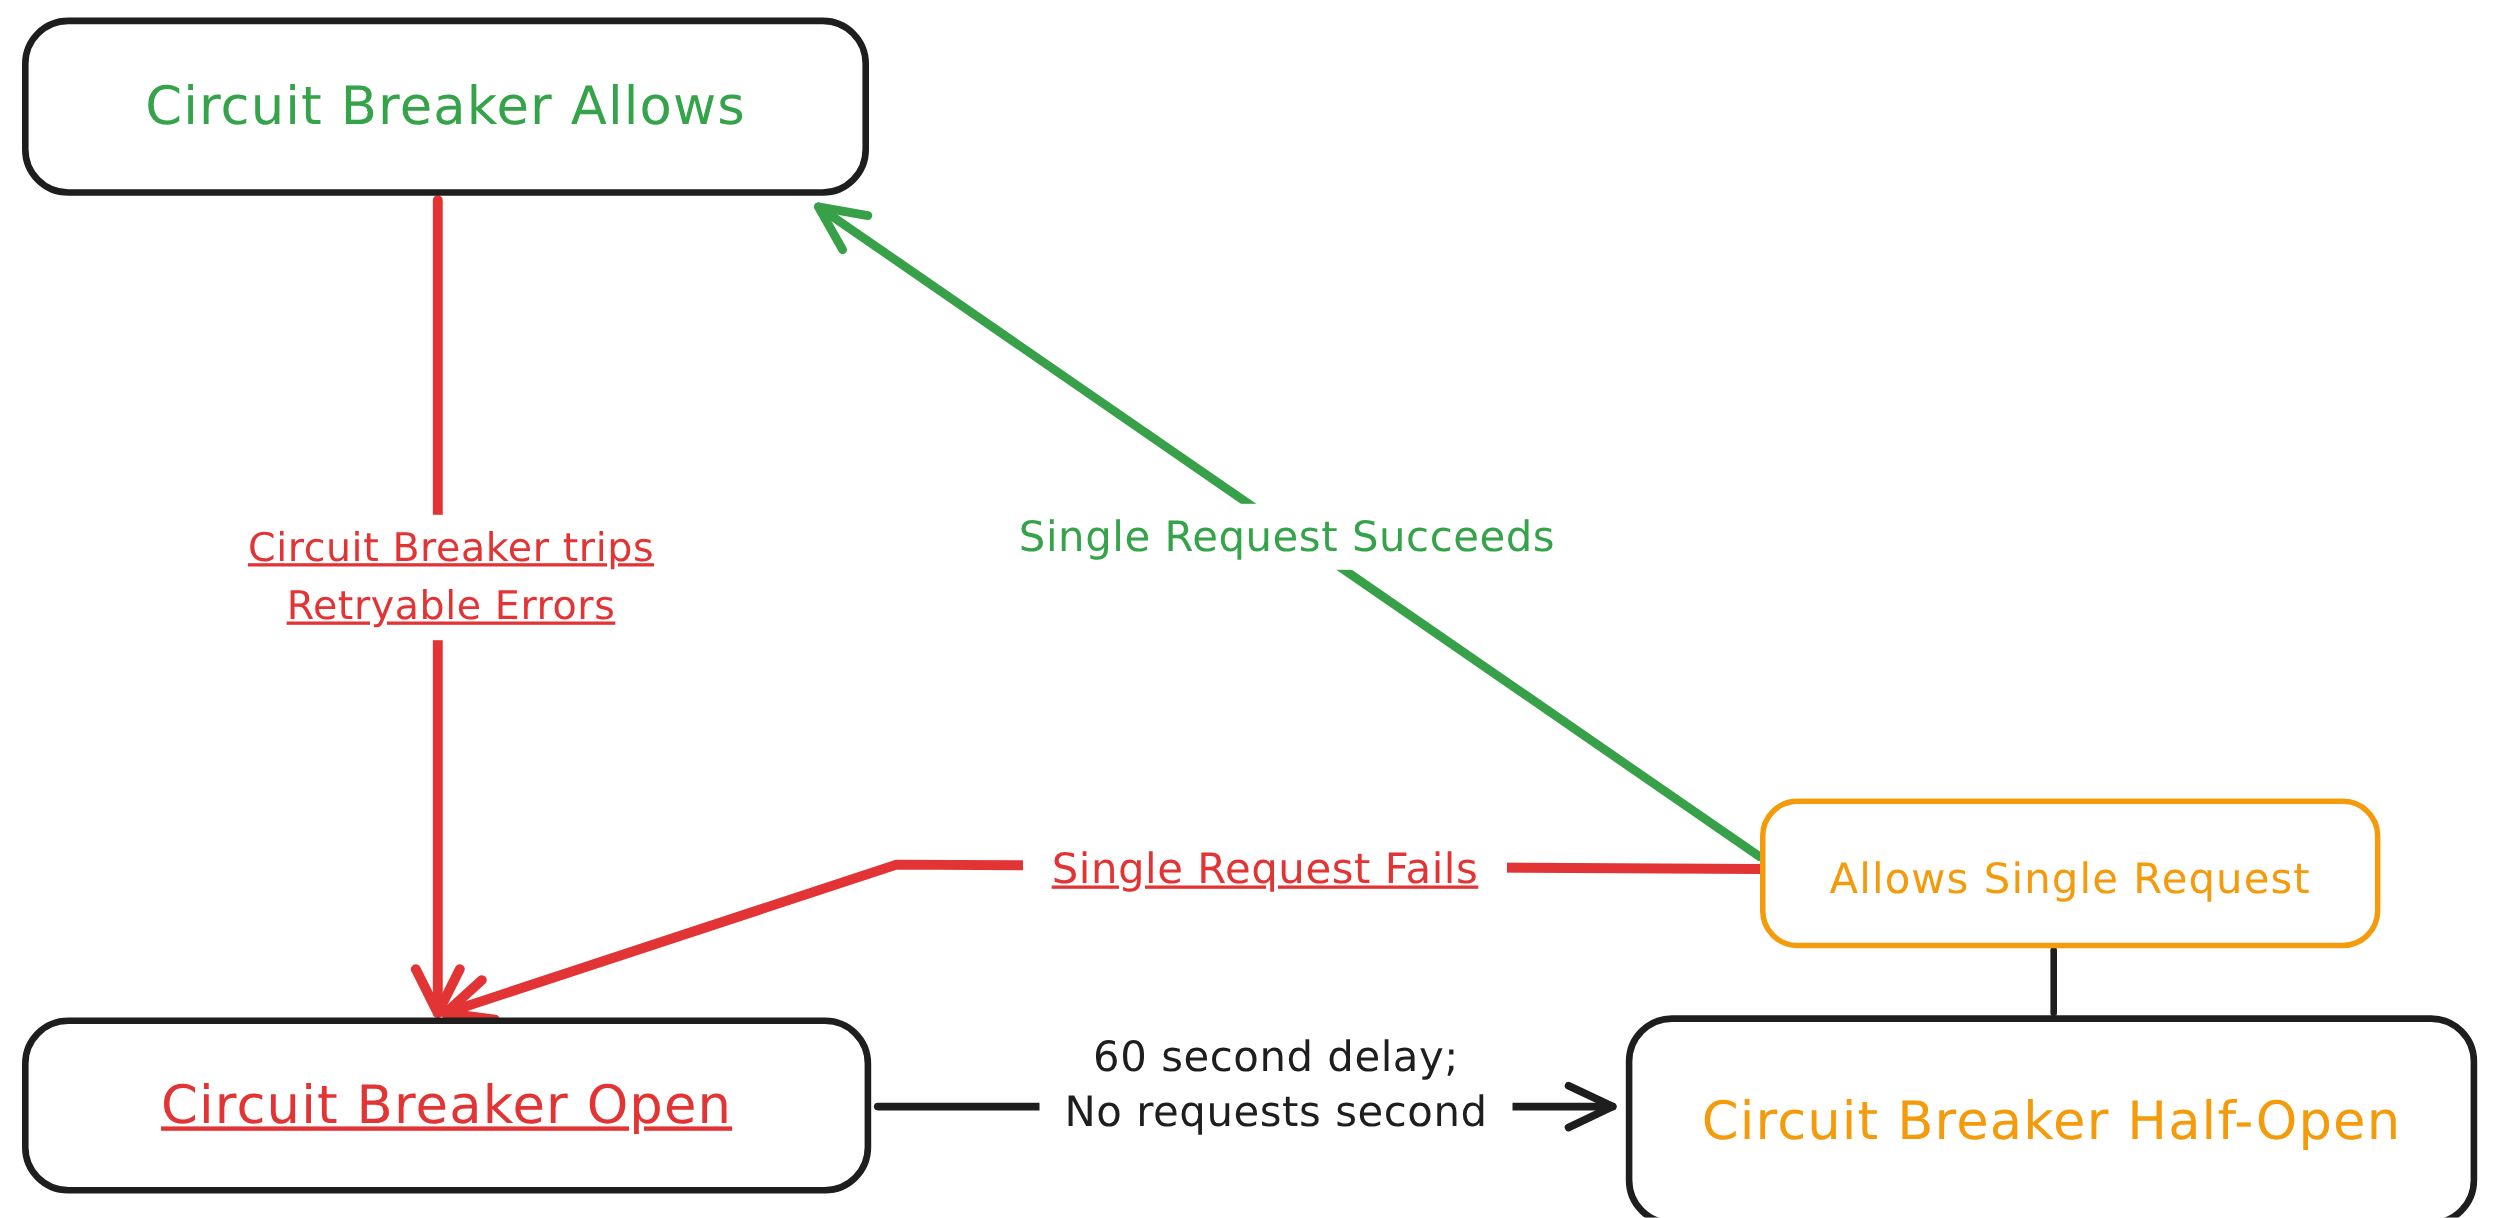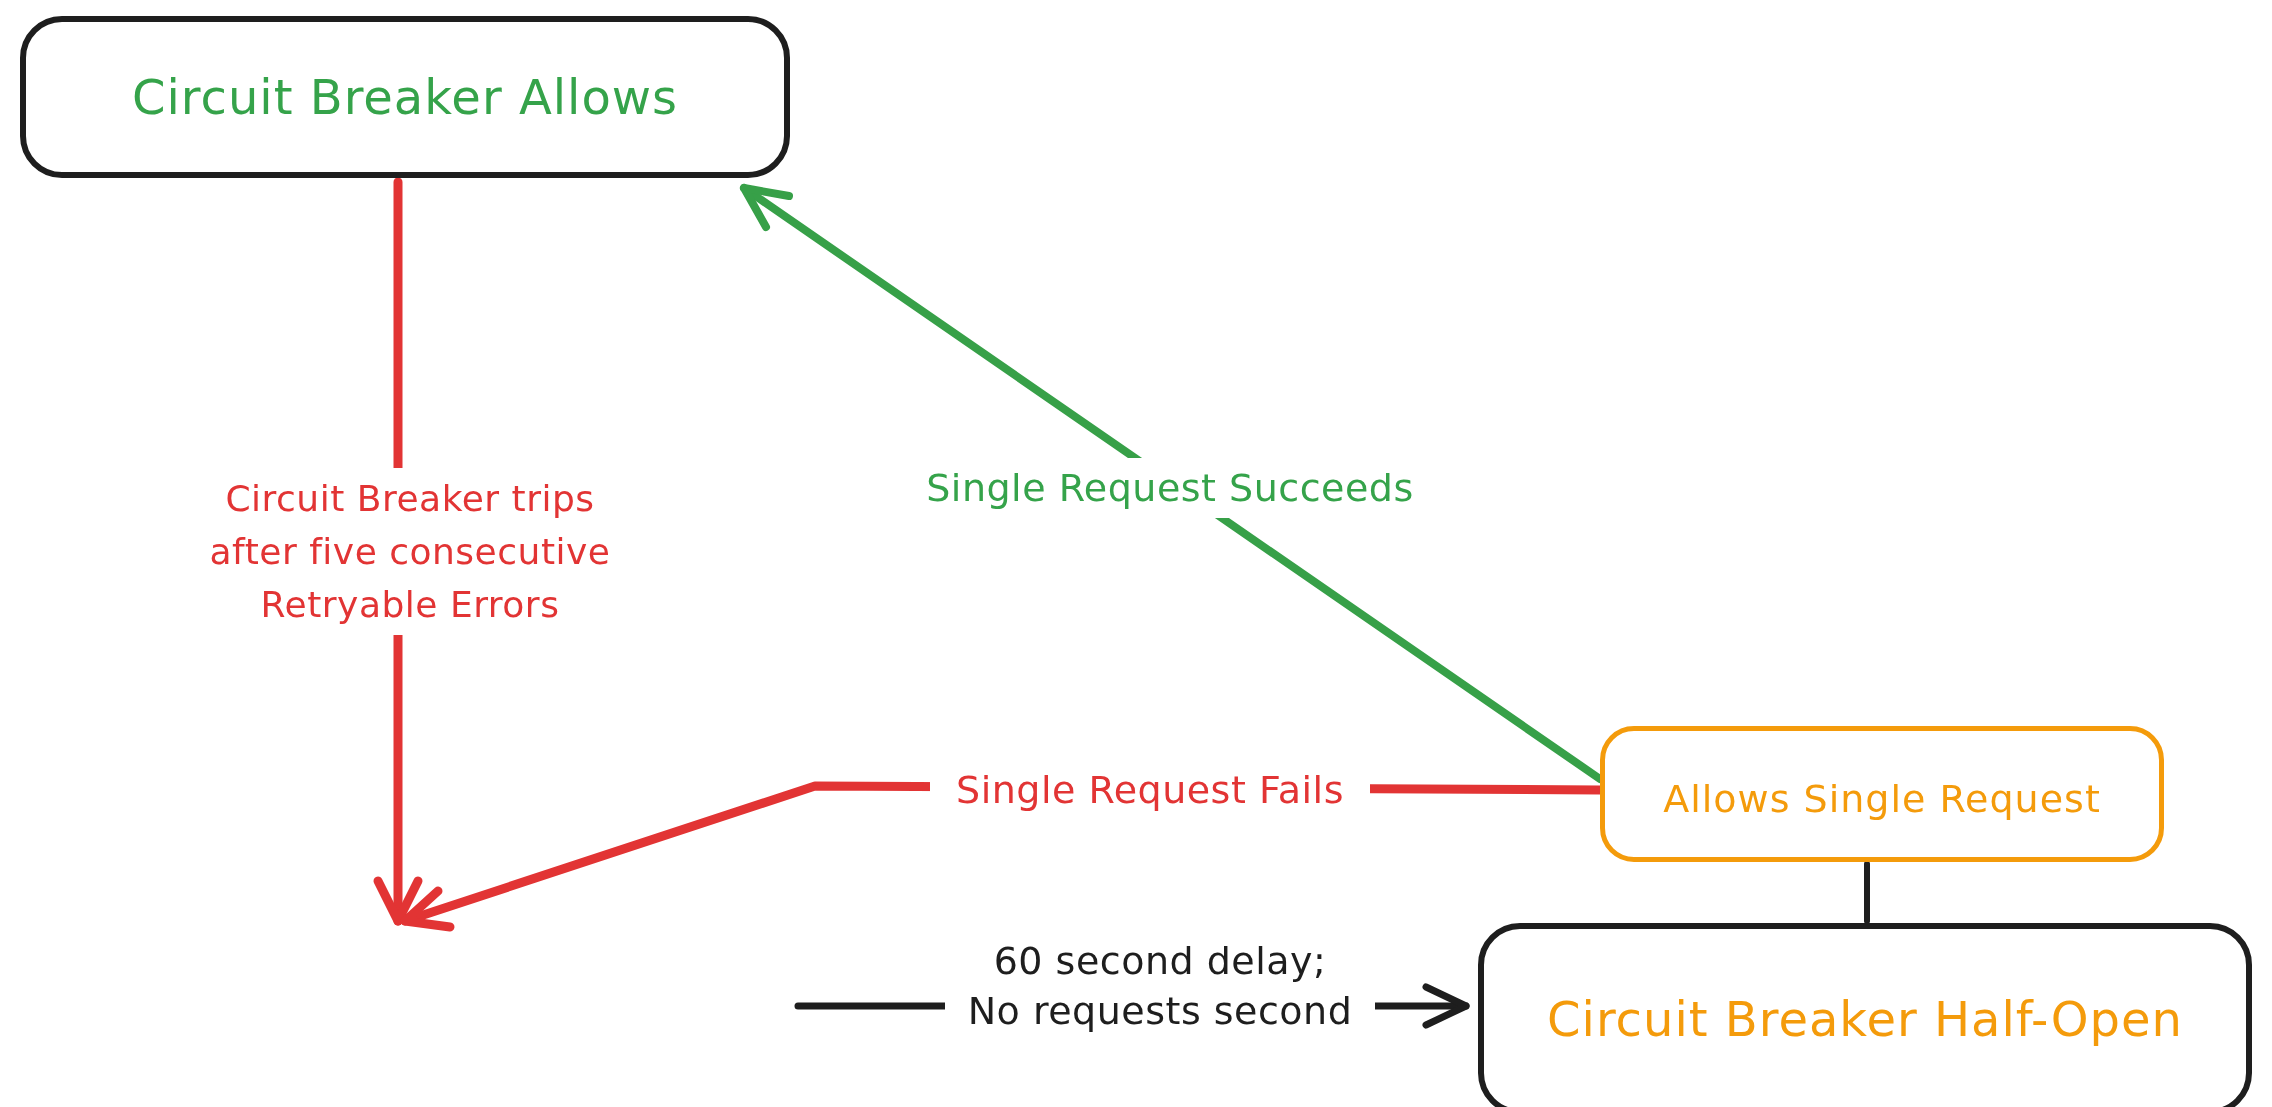--- a/index.html
+++ b/index.html
@@ -35,21 +35,21 @@
   }
   .node-closed   { left: 20px;   top: 16px;  width: 770px; height: 162px; }
   .node-open     { left: 20px;   top: 925px; width: 772px; height: 160px; }
   .node-half     { left: 1478px; top: 923px; width: 774px; height: 192px; }
   .node-allows   {
     left: 1600px; top: 726px; width: 564px; height: 136px;
     border: 5px solid #f49b0b; border-radius: 34px;
   }
   .node-allows .node-label { font-size: 38px; margin-top: 10px; }
   .txt-green  { color: #35a34a; }
-  .txt-red    { color: #e23434; }
+  .txt-red    { color: #e23434; text-decoration: underline; }
   .txt-orange { color: #f49b0b; }
   .txt-black  { color: #1e1e1e; }
 
   .edge-label {
     position: absolute;
     background: #ffffff;
     text-align: center;
     z-index: 3;
     font-size: 38px;
     letter-spacing: 0.5px;
@@ -92,32 +92,34 @@
 
     <g stroke="#1e1e1e" stroke-width="6">
       <path d="M1867 864 L1867 921"></path>
     </g>
   </svg>
 
   <div class="node node-closed">
     <span class="node-label txt-green">Circuit Breaker Allows</span>
   </div>
 
+  <div class="node node-open">
+    <span class="node-label txt-red">Circuit Breaker Open</span>
+  </div>
 
   <div class="node node-half">
     <span class="node-label txt-orange">Circuit Breaker Half-Open</span>
   </div>
 
   <div class="node node-allows">
     <span class="node-label txt-orange">Allows Single Request</span>
   </div>
 
   <div class="edge-label label-trip txt-red">
     <span class="lbl-line">Circuit Breaker trips</span>
-    <span class="lbl-line">after five consecutive</span>
     <span class="lbl-line">Retryable Errors</span>
   </div>
 
   <div class="edge-label label-succeeds txt-green">Single Request Succeeds</div>
 
   <div class="edge-label label-fails txt-red">Single Request Fails</div>
 
   <div class="edge-label label-delay txt-black">
     <span class="lbl-line">60 second delay;</span>
     <span class="lbl-line">No requests second</span>

